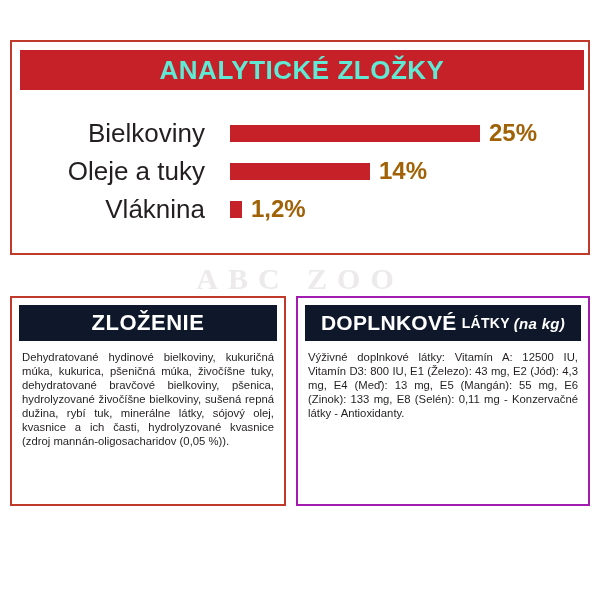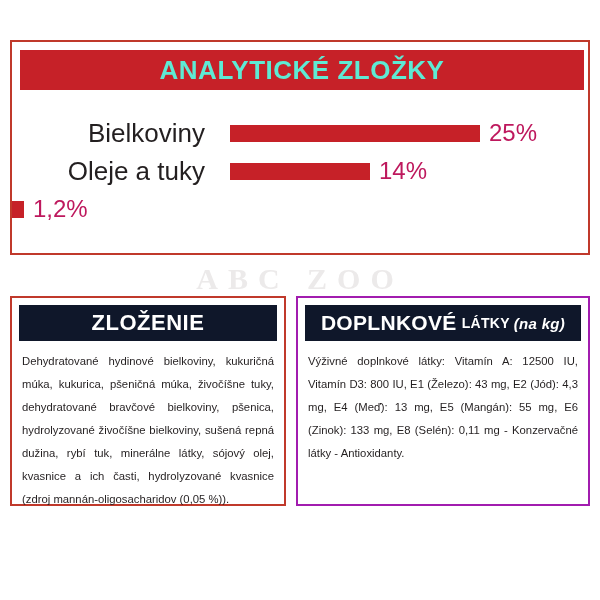--- a/index.html
+++ b/index.html
@@ -94,22 +94,22 @@
     height: 38px;
     display: flex;
     align-items: center;
   }
   .bar-fill {
     height: 17px;
     background: #c62128;
   }
   .bar-value {
     font-size: 24px;
-    font-weight: 400;
-    color: #be185d;
+    font-weight: 700;
+    color: #a16207;
     margin-left: 9px;
     white-space: nowrap;
   }
 
   
   .bottom-left {
     position: absolute;
     left: 10px;
     top: 296px;
     width: 276px;
@@ -148,21 +148,21 @@
   .panel-header .main-word { font-size: 21px; }
   .panel-header .sub-word { font-size: 14px; margin-left: 5px; }
   .panel-header .tiny-word { font-size: 15px; margin-left: 4px; font-style: italic; }
 
   .panel-body {
     position: absolute;
     left: 10px;
     right: 10px;
     top: 52px;
     font-size: 11.3px;
-    line-height: 23px;
+    line-height: 14px;
     text-align: justify;
     color: #231f20;
     font-family: "Liberation Sans", sans-serif;
   }
 </style>
 </head>
 <body>
 
 <div class="page">
 
@@ -180,20 +180,21 @@
         </div>
       </div>
       <div class="bar-row">
         <div class="bar-label">Oleje a tuky</div>
         <div class="bar-track">
           <div class="bar-fill" id="bar1" style="width: 140px;"></div>
           <div class="bar-value">14%</div>
         </div>
       </div>
       <div class="bar-row">
+        <div class="bar-label">Vláknina</div>
         <div class="bar-track">
           <div class="bar-fill" id="bar2" style="width: 12px;"></div>
           <div class="bar-value">1,2%</div>
         </div>
       </div>
     </div>
   </div>
 
   <div class="bottom-left">
     <div class="panel-header left-h">ZLOŽENIE</div>

